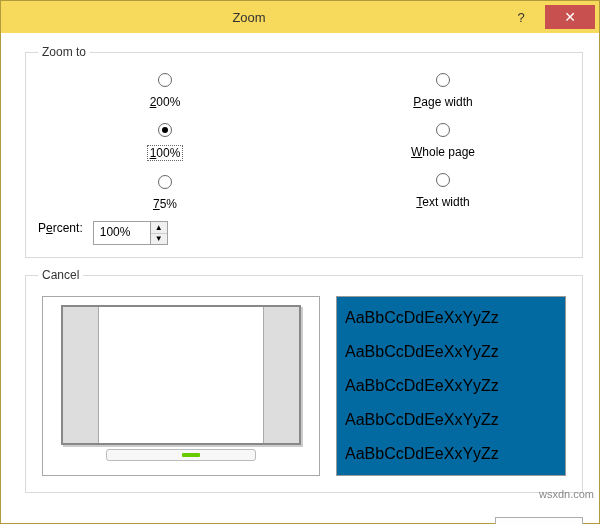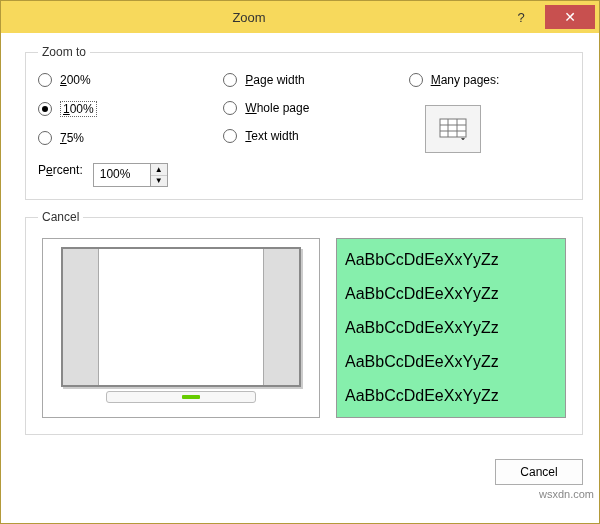--- a/index.html
+++ b/index.html
@@ -53,21 +53,21 @@
   legend {
     color: #333;
     font-size: 12px;
     padding: 0 4px;
   }
   .zoom-cols {
     display: flex;
     gap: 24px;
   }
   .col { flex: 1; display: flex; flex-direction: column; gap: 14px; padding-top:6px;}
-  .radio-row { display: flex; align-items: center; gap: 8px; }
+  .radio-row { display: flex; align-items: center; gap: 8px; flex-direction: column; }
   .radio {
     width: 14px; height: 14px;
     border: 1px solid #666;
     border-radius: 50%;
     display: inline-flex;
     align-items: center;
     justify-content: center;
     background: #fff;
   }
   .radio.checked::after {
@@ -150,21 +150,21 @@
     display:flex;align-items:center;justify-content:center;
     background:#f7f7f7;
   }
   .stand::after{content:"";width:18px;height:4px;background:#6c0;border-radius:1px;display:block;margin-left:20px;}
   .sample-box {
     width: 230px;
     border: 1px solid #999;
     height: 180px;
     overflow: hidden;
     padding: 4px 8px;
-    background:#86efac;
+    background:#0369a1;
     font-size: 16px;
     display:flex;flex-direction:column;justify-content:space-around;
   }
   .sample-box div { white-space: nowrap; }
   .button-row {
     display: flex;
     justify-content: flex-end;
     gap: 10px;
     padding: 10px 16px 12px;
   }
@@ -224,36 +224,20 @@
           </div>
           <div class="radio-row">
             <span class="radio"></span>
             <span><u>W</u>hole page</span>
           </div>
           <div class="radio-row">
             <span class="radio"></span>
             <span><u>T</u>ext width</span>
           </div>
         </div>
-        <div class="col">
-          <div class="radio-row">
-            <span class="radio"></span>
-            <span><u>M</u>any pages:</span>
-          </div>
-          <div class="many-pages-btn">
-            <svg width="28" height="22">
-              <rect x="1" y="1" width="26" height="18" fill="#fff" stroke="#777"></rect>
-              <line x1="1" y1="7" x2="27" y2="7" stroke="#777"></line>
-              <line x1="1" y1="13" x2="27" y2="13" stroke="#777"></line>
-              <line x1="9" y1="1" x2="9" y2="19" stroke="#777"></line>
-              <line x1="18" y1="1" x2="18" y2="19" stroke="#777"></line>
-              <polygon points="22,20 26,20 24,23" fill="#555"></polygon>
-            </svg>
-          </div>
-        </div>
       </div>
       <div class="percent-row">
         <span>P<u>e</u>rcent:</span>
         <div class="spinner">
           <div class="spinner-val">100%</div>
           <div class="spinner-btns">
             <div>▲</div>
             <div>▼</div>
           </div>
         </div>

